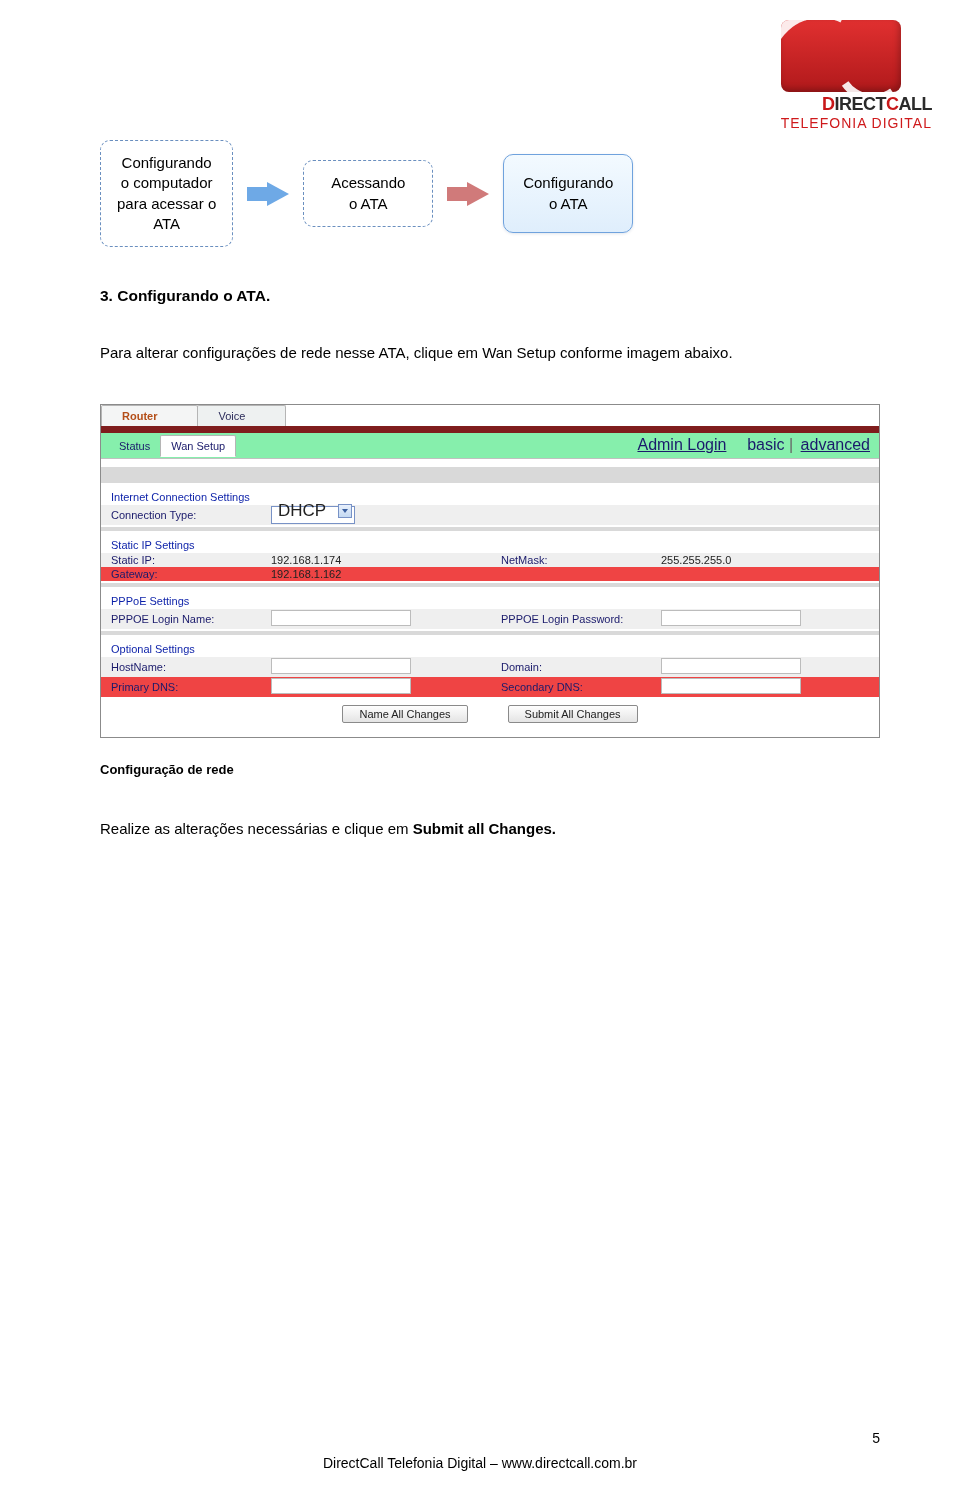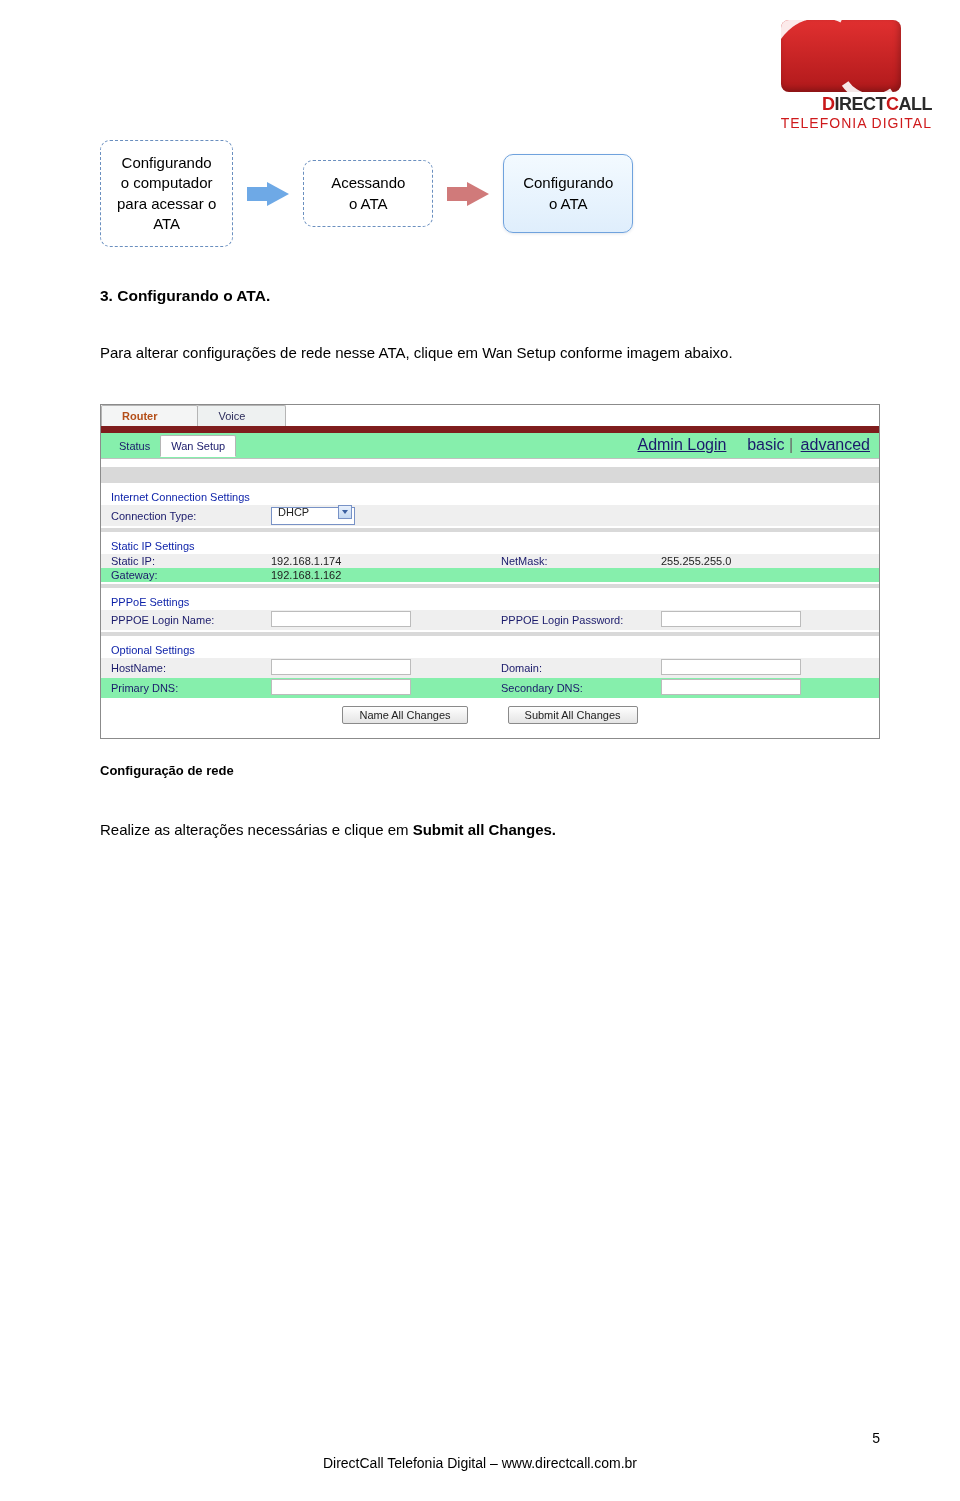--- a/index.html
+++ b/index.html
@@ -190,35 +190,35 @@
     .gray-band.narrow { height: 4px; }
     .section-title {
       color: #0a1fa8;
       font-size: 11px;
       padding: 6px 10px 2px 10px;
     }
     .row {
       display: flex;
       align-items: center;
       padding: 1px 10px;
-      background: #86efac;
+      background: #ef4444;
     }
     .row.alt { background: #efefef; }
     .cell-label { width: 160px; color: #1a1a6b; }
     .cell-val { width: 230px; }
     .cell-label2 { width: 160px; color: #1a1a6b; }
     .cell-val2 { flex: 1; }
     .select {
       display: inline-flex;
       align-items: center;
       border: 1px solid #7892c6;
       background: #fff;
       height: 18px;
       padding: 0 2px 8px 6px;
-      font-size: 11px;
+      font-size: 17px;
       width: 84px;
       justify-content: space-between;
     }
     .select .chev {
       width: 14px; height: 14px;
       background: linear-gradient(#e8f0fc,#c4d9f2);
       border: 1px solid #7892c6;
       display: inline-flex;
       align-items: center;
       justify-content: center;

